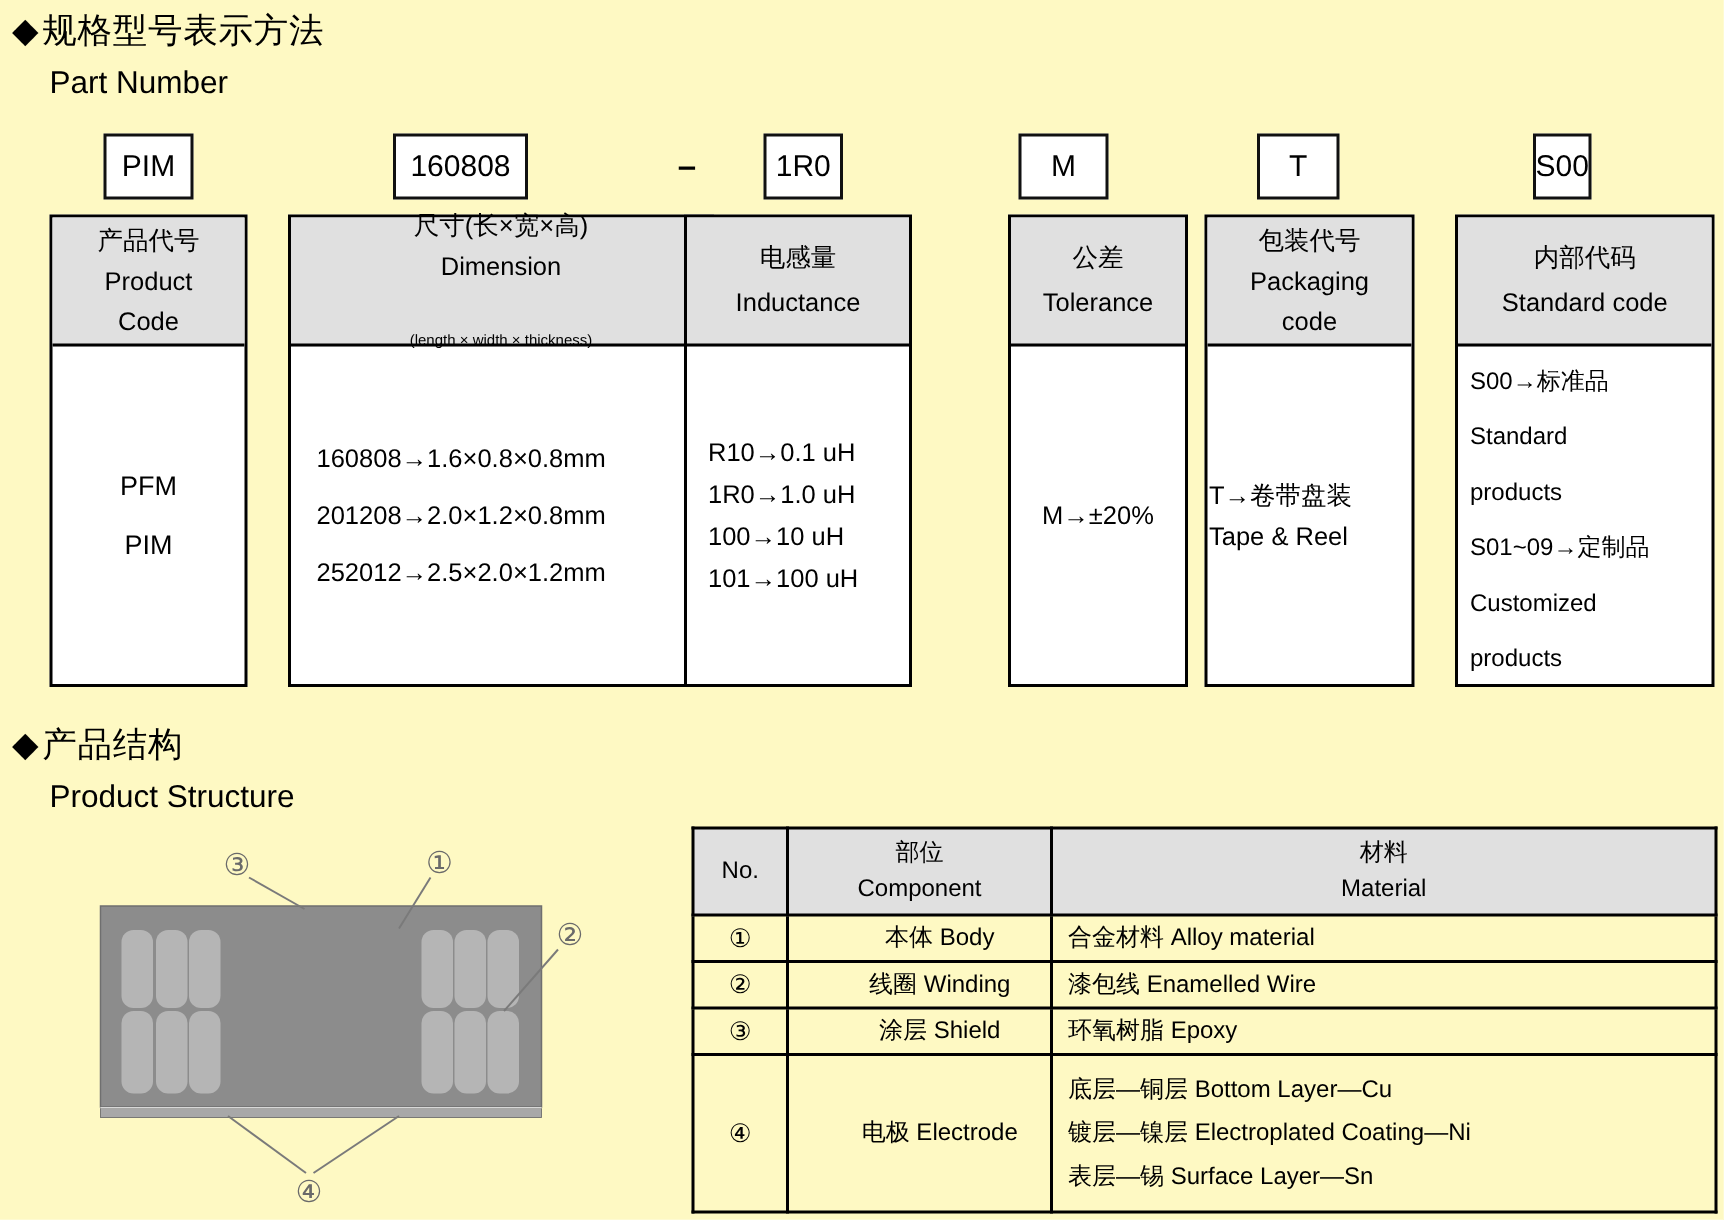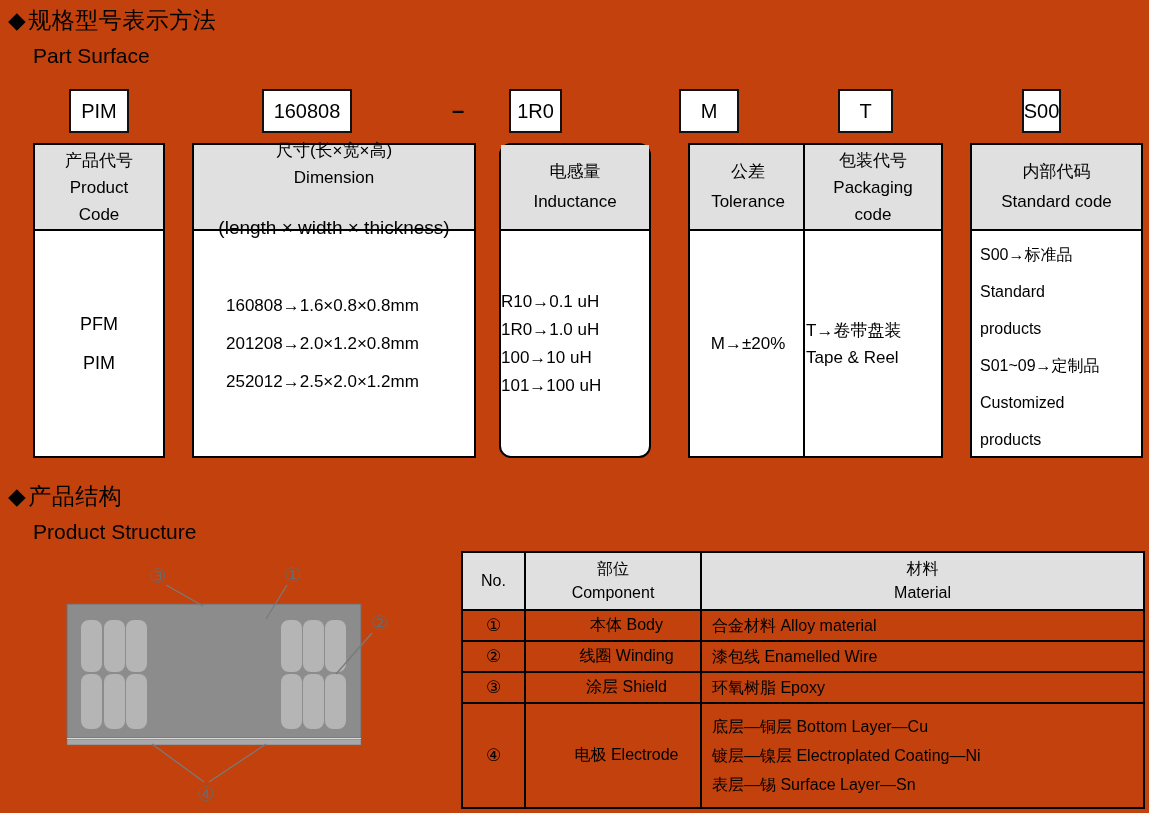--- a/index.html
+++ b/index.html
@@ -1,18 +1,18 @@
 <!DOCTYPE html>
 <html><head>
 <meta charset="utf-8">
 <style>
   * { margin:0; padding:0; box-sizing:border-box; }
   body { background:#fff; }
   .page {
-    position:relative; width:1149px; height:813px; background:#c2410c;
+    position:relative; width:1149px; height:813px; background:#fef9c3;
     font-family:"Liberation Sans","DejaVu Sans",sans-serif; color:#000; overflow:hidden;text-decoration:underline;
   }
   
   .sec-title { position:absolute; font-size:23px; font-weight:500; letter-spacing:0.5px; white-space:nowrap; }
   .sec-sub   { position:absolute; font-size:21px; white-space:nowrap; }
   .bullet    { margin-right:2px; }
 
   
   .pn-box {
     position:absolute; top:89px; height:44px; border:2px solid #111;
@@ -25,27 +25,27 @@
   
   .col {
     position:absolute; top:143px; height:315px; border:2px solid #000;
     background:#fff; display:flex; flex-direction:column;
   }
   .col-header {
     flex:none; height:86px; background:#e0e0e0; border-bottom:2px solid #000;
     display:flex; flex-direction:column; align-items:center; justify-content:center;
     text-align:center; font-size:17px; line-height:27px;
   }
-  .col-header .small { font-size:19px; line-height:21px; white-space:nowrap;margin-top:26px; }
+  .col-header .small { font-size:10px; line-height:21px; white-space:nowrap;margin-top:26px; }
   .hdr2 { line-height:30px; }
   .col-body { flex:1; display:flex; flex-direction:column; justify-content:center; font-size:17px; }
   .body-center { align-items:center; text-align:center; }
   .body-c1 { line-height:39px; font-size:18px; }
-  .body-c2 { padding-left:32px; line-height:38px; }
-  .body-c3 { line-height:28px; }
+  .body-c2 { padding-left:17px; line-height:38px; }
+  .body-c3 { padding-left:14px; line-height:28px; }
   .body-c4 { align-items:center; }
   .body-c5 { padding-left:1px; line-height:27px; }
   .body-c6 { justify-content:flex-start; padding:5px 0 0 8px; line-height:37px; font-size:16px; }
 
   
   .struct-table {
     position:absolute; left:461px; top:551px; width:682px;
     border-collapse:collapse; table-layout:fixed; font-size:16px;
   }
   .struct-table td, .struct-table th { border:2px solid #000; vertical-align:middle; }
@@ -61,21 +61,21 @@
   .diagram { position:absolute; left:30px; top:555px; }
 </style>
 </head>
 <body>
 
 <div class="page">
 
   <div class="sec-title" style="left:8px; top:5px;">
     <span class="bullet">◆</span><span>规格型号表示方法</span>
   </div>
-  <div class="sec-sub" style="left:33px; top:44px;">Part Surface</div>
+  <div class="sec-sub" style="left:33px; top:44px;">Part Number</div>
 
   <div class="pn-box" style="left:69px; width:60px;">PIM</div>
   <div class="pn-box" style="left:262px; width:90px;">160808</div>
   <div class="pn-sep" style="left:445px; width:26px;">–</div>
   <div class="pn-box" style="left:509px; width:53px;">1R0</div>
   <div class="pn-box" style="left:679px; width:60px;">M</div>
   <div class="pn-box" style="left:838px; width:55px;">T</div>
   <div class="pn-box" style="left:1022px; width:39px;">S00</div>
 
   <div class="col" style="left:33px; width:132px;">
@@ -96,34 +96,34 @@
       <div>Dimension</div>
       <div class="small">(length × width × thickness)</div>
     </div>
     <div class="col-body body-c2">
       <div>160808→1.6×0.8×0.8mm</div>
       <div>201208→2.0×1.2×0.8mm</div>
       <div>252012→2.5×2.0×1.2mm</div>
     </div>
   </div>
 
-  <div class="col" style="left:499px; width:152px;border-radius:12px;">
+  <div class="col" style="left:456px; width:152px;">
     <div class="col-header hdr2">
       <div>电感量</div>
       <div>Inductance</div>
     </div>
     <div class="col-body body-c3">
       <div>R10→0.1 uH</div>
       <div>1R0→1.0 uH</div>
       <div>100→10 uH</div>
       <div>101→100 uH</div>
     </div>
   </div>
 
-  <div class="col" style="left:688px; width:120px;justify-content:space-between;">
+  <div class="col" style="left:672px; width:120px;justify-content:space-between;">
     <div class="col-header hdr2">
       <div>公差</div>
       <div>Tolerance</div>
     </div>
     <div class="col-body body-c4">
       <div>M→±20%</div>
     </div>
   </div>
 
   <div class="col" style="left:803px; width:140px;">

